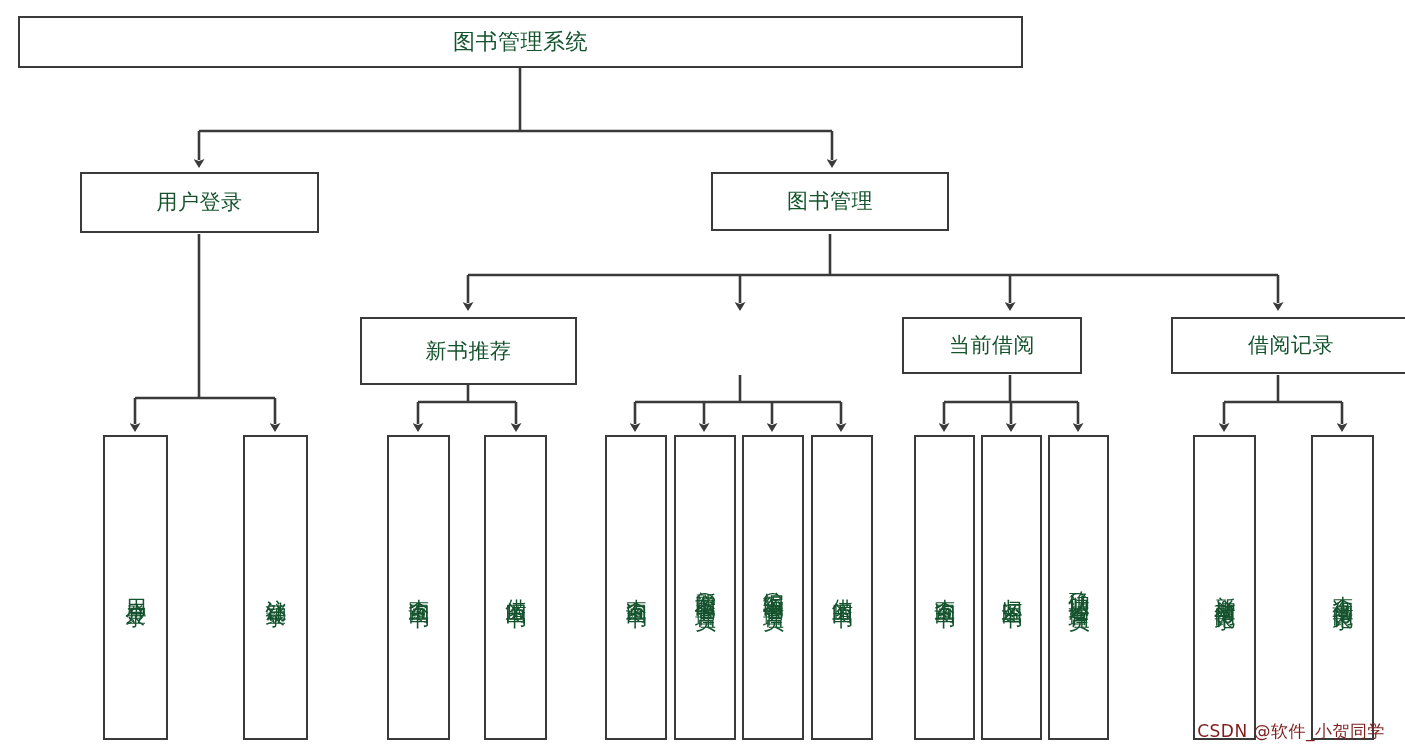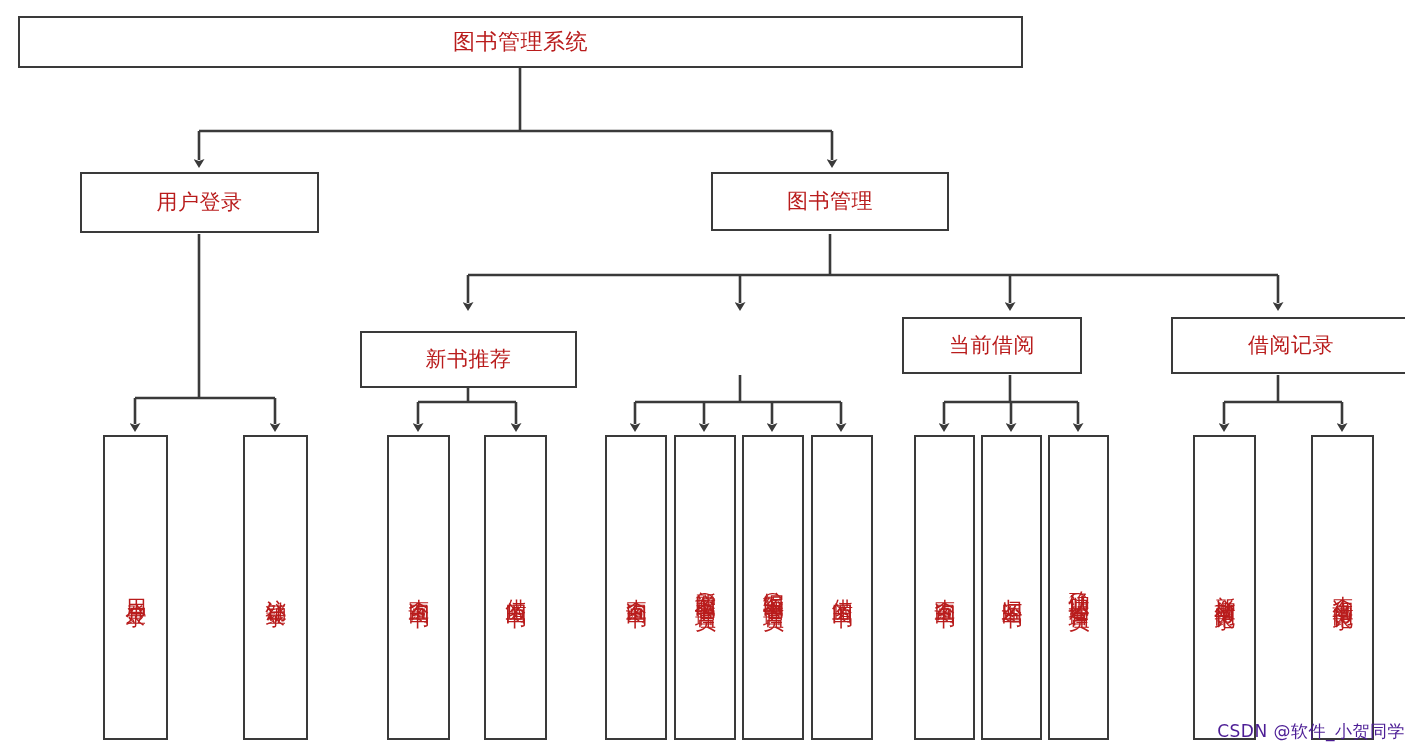--- a/index.html
+++ b/index.html
@@ -24,21 +24,21 @@
     position:absolute;
     box-sizing:border-box;
     background:#ffffff;
     border:2.5px solid #3a3a3a;
     display:flex;
     align-items:center;
     justify-content:center;
     z-index:2;
   }
   .node .label{
-    color:#b91c1c;
+    color:#14532d;
     line-height:1.08;
     text-align:right;
     white-space:pre;
   }
   
   .h-node .label{
     font-size:21px;
     letter-spacing:0.5px;
   }
   .root .label{font-size:22px;}
@@ -51,24 +51,24 @@
     writing-mode:vertical-rl;
     text-orientation:upright;
     font-size:21px;
     line-height:1.18;
     letter-spacing:3px;
     height:auto;
     max-height:96%;
   }
   #watermark{
     position:absolute;
-    right:0;
+    right:20px;
     bottom:4px;
     font-size:17px;
-    color:#4c1d95;
+    color:#7f1d1d;
     z-index:5;
     white-space:nowrap;
     letter-spacing:0.5px;
     margin-left:36px;
   }
 </style>
 </head>
 <body>
 
 <div id="diagram">
@@ -128,21 +128,21 @@
   </div>
 
   <div class="node h-node" style="left:80px;top:172px;width:239px;height:61px;">
     <span class="label">用户登录</span>
   </div>
 
   <div class="node h-node" style="left:711px;top:172px;width:238px;height:59px;">
     <span class="label">图书管理</span>
   </div>
 
-  <div class="node h-node" style="left:360px;top:331px;width:217px;height:57px;">
+  <div class="node h-node" style="left:360px;top:317px;width:217px;height:68px;">
     <span class="label">新书推荐</span>
   </div>
 
 
   <div class="node h-node" style="left:902px;top:317px;width:180px;height:57px;">
     <span class="label">当前借阅</span>
   </div>
 
   <div class="node h-node" style="left:1171px;top:317px;width:240px;height:57px;">
     <span class="label">借阅记录</span>

